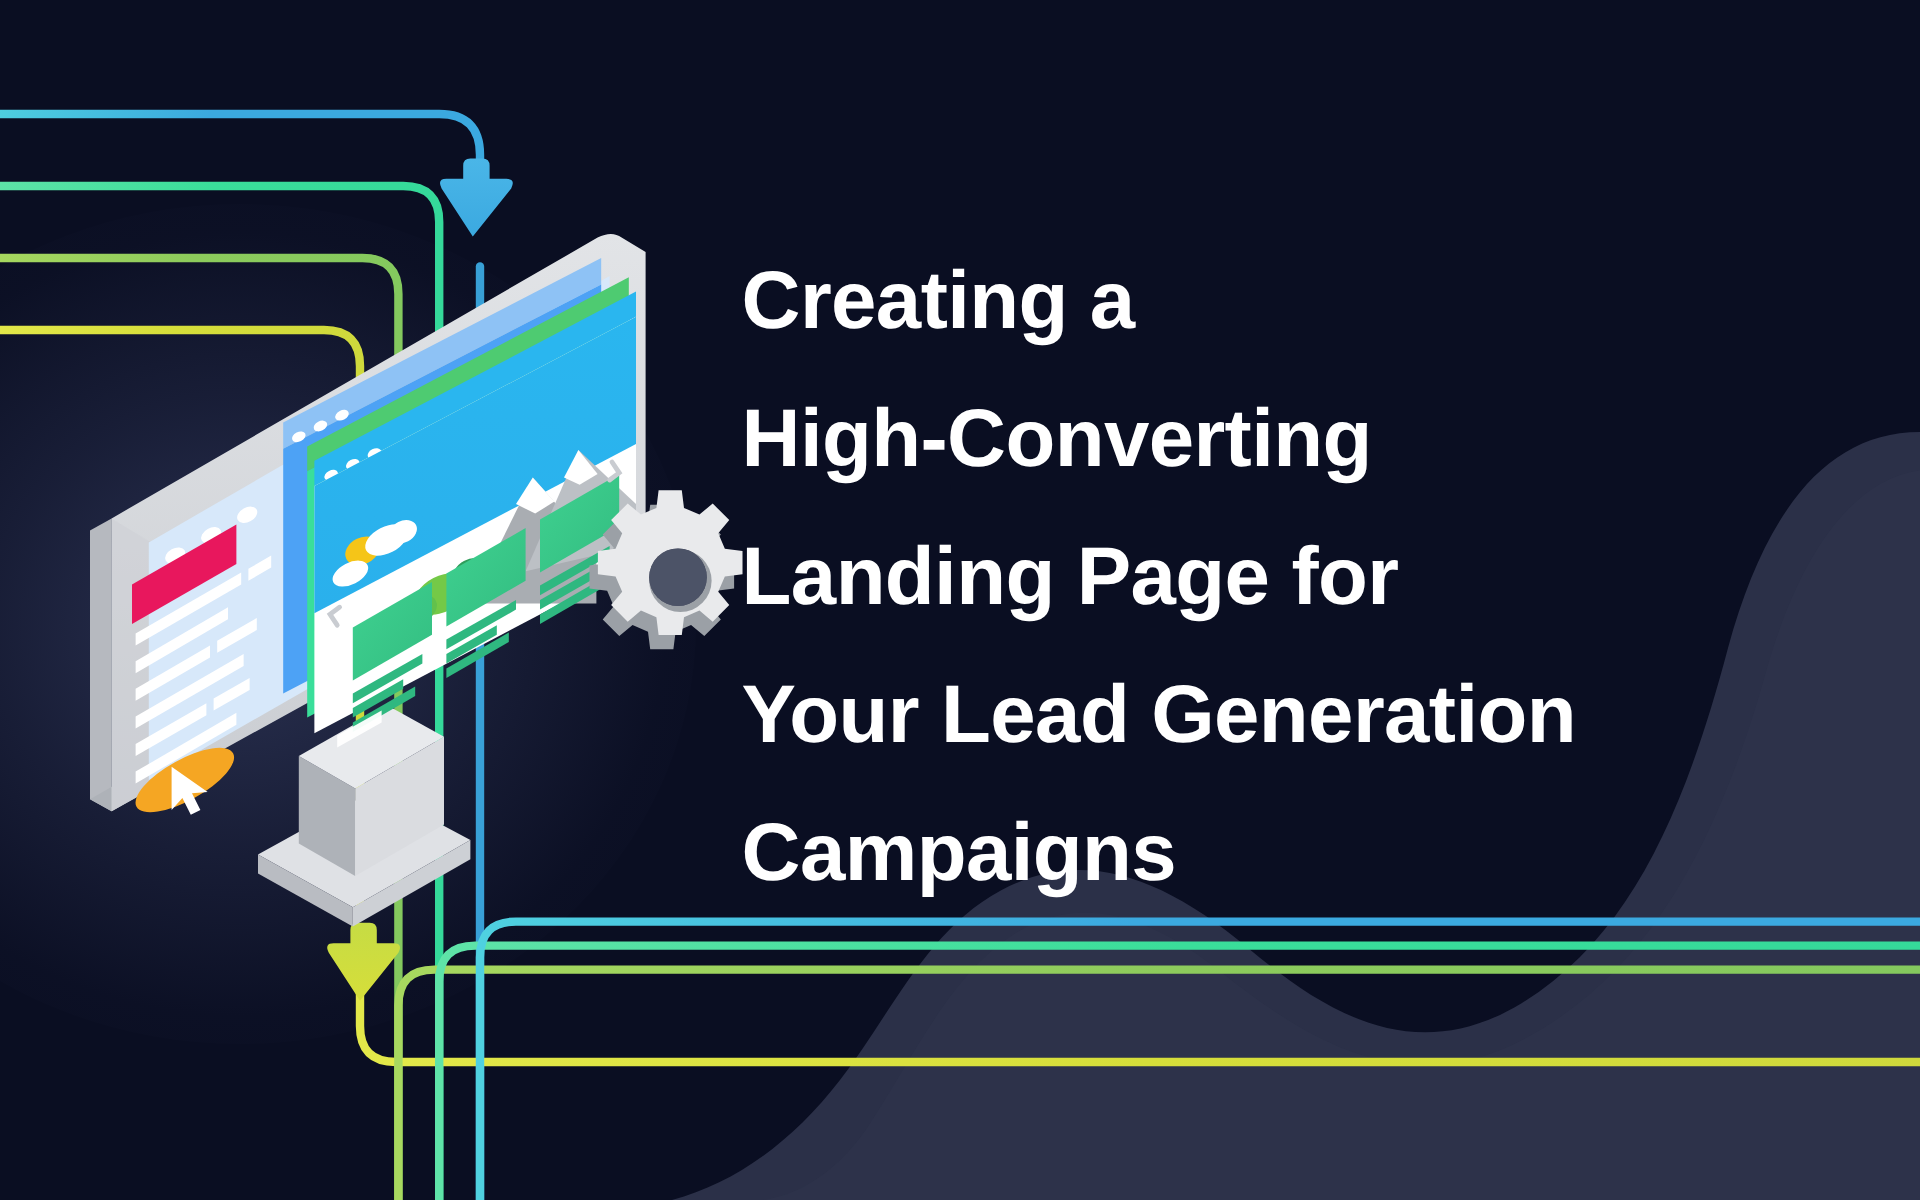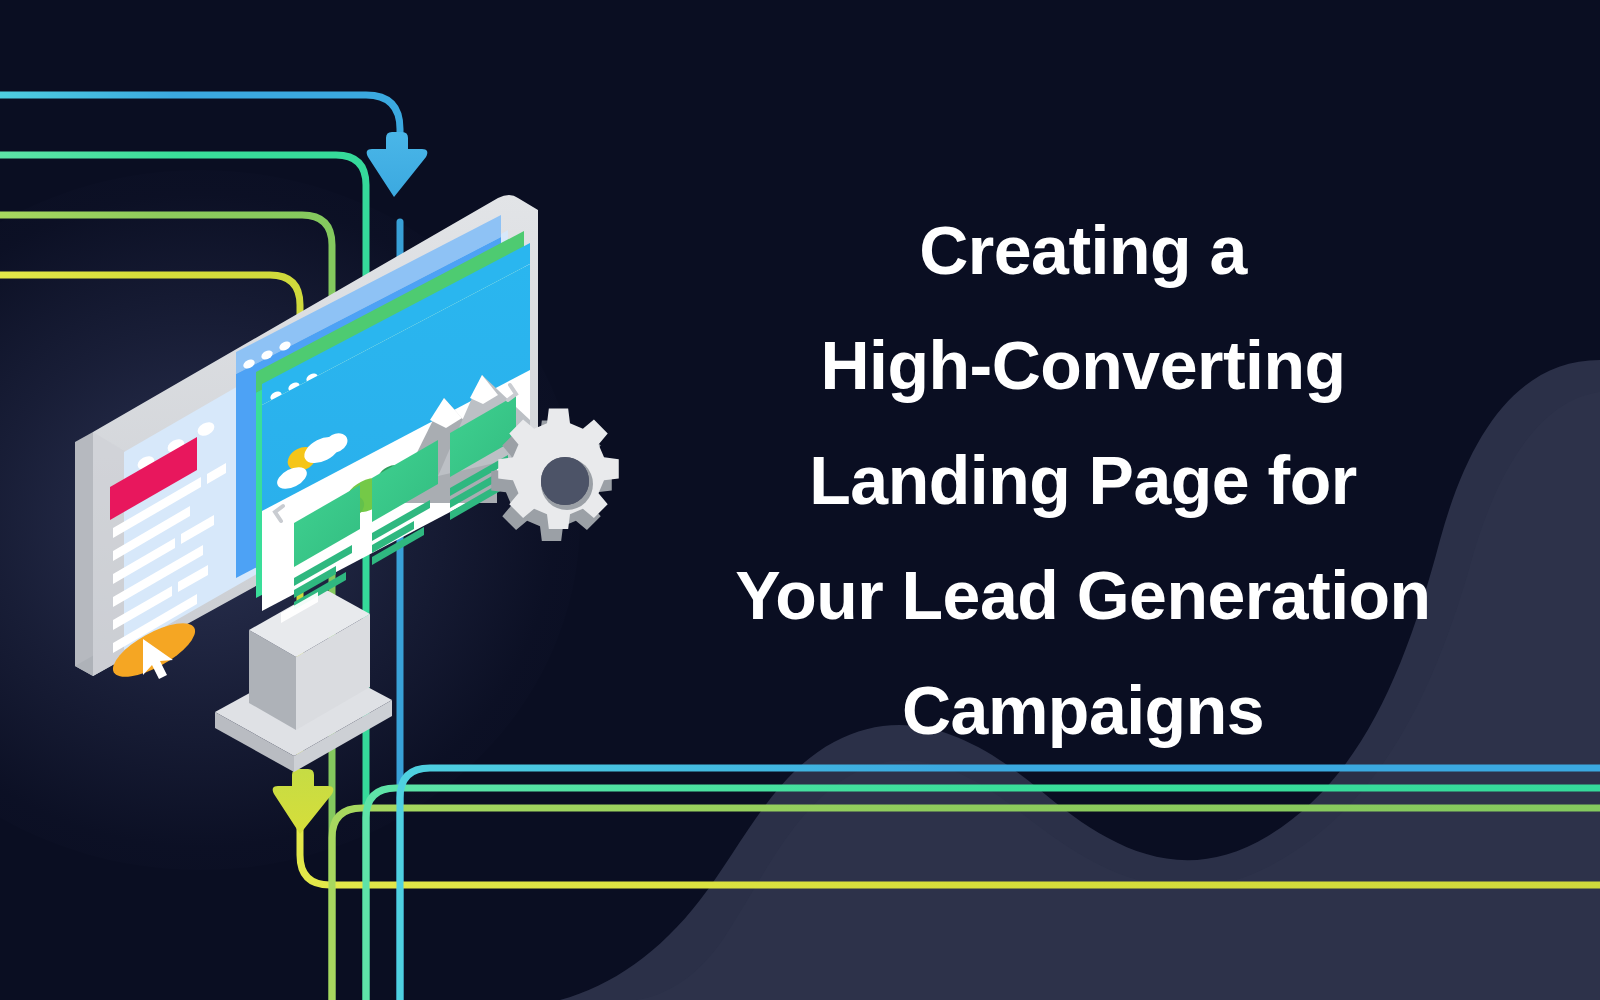--- a/index.html
+++ b/index.html
@@ -30,21 +30,20 @@
     position:absolute;
     left:618px; top:193px;
     width:930px;
     color:#ffffff;
     font-size:68px;
     line-height:115px;
     font-weight:700;
     letter-spacing:-0.5px;
     font-family:"Liberation Sans", sans-serif;
     white-space:pre-line;
-    text-align:center;
   }
 </style>
 </head>
 <body>
 
 <div id="stage">
 
   <svg class="bg-svg" viewBox="0 0 1600 1000" preserveAspectRatio="none">
     <defs>
       <linearGradient id="gLine0" x1="0" y1="0" x2="1" y2="0">

